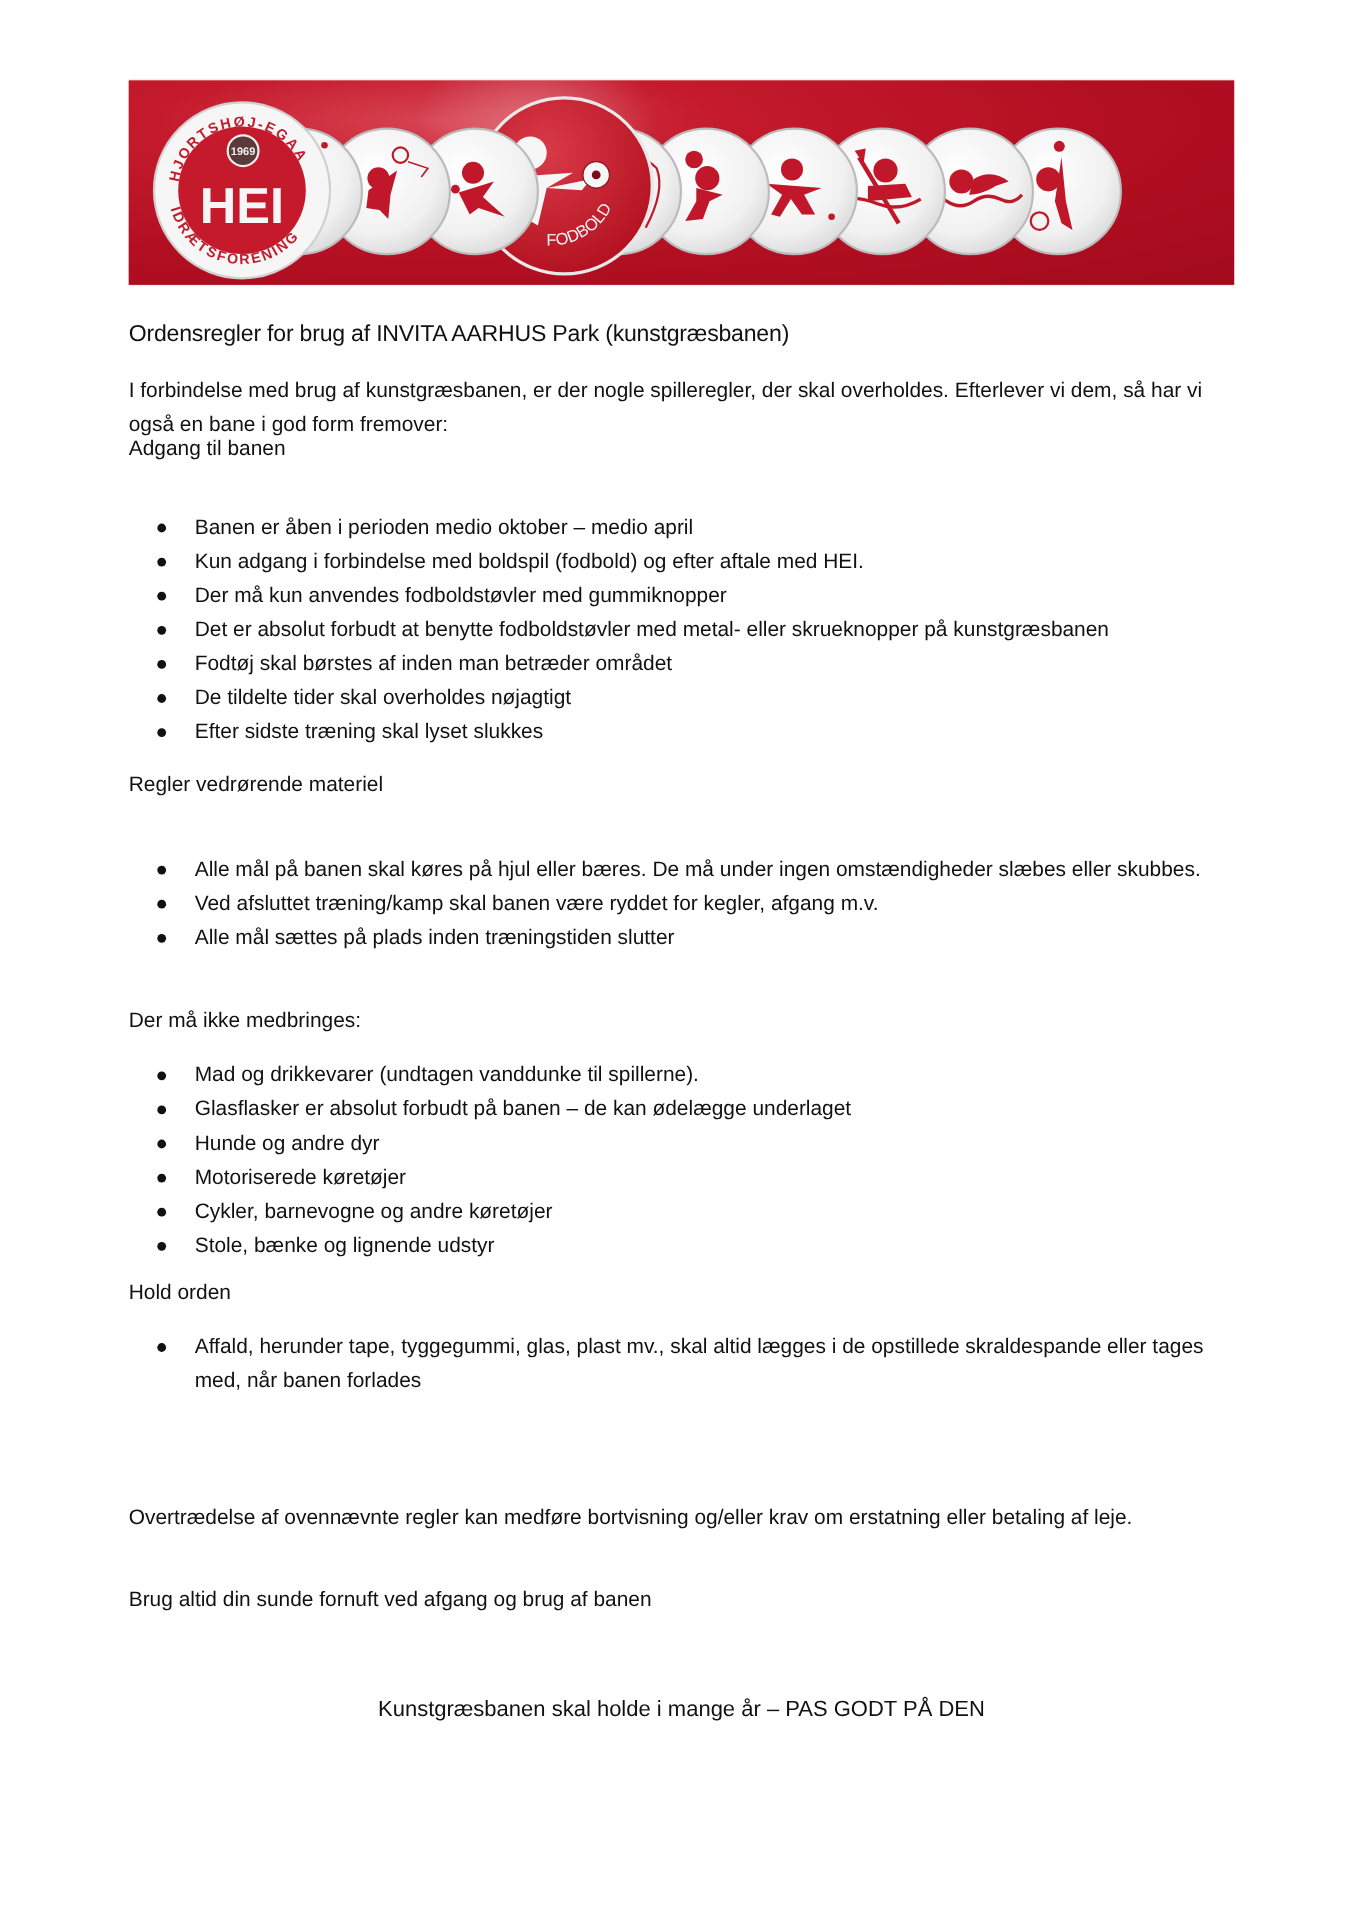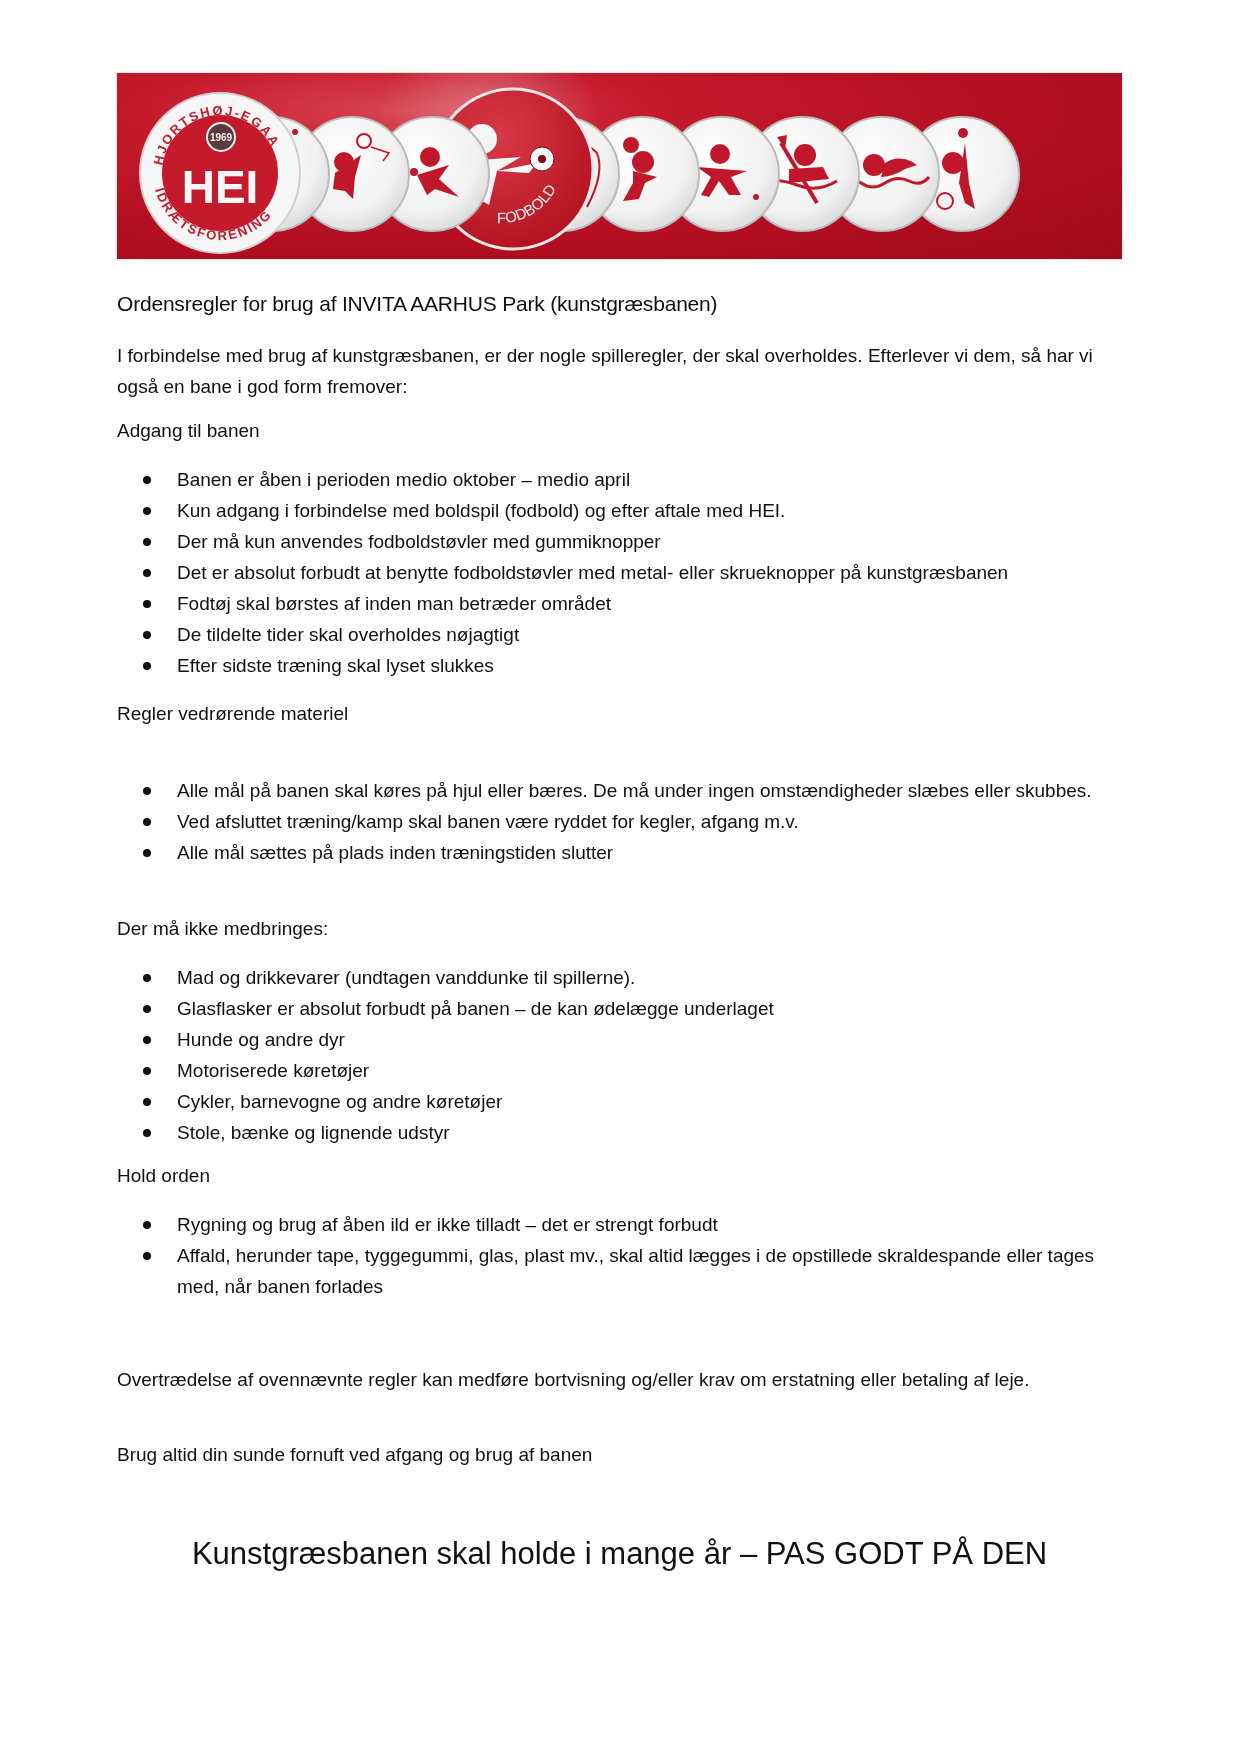--- a/index.html
+++ b/index.html
@@ -34,21 +34,21 @@
       position: absolute; left: 101px; width: 1010px; margin: 0; padding: 0; list-style: none;
     }
     ul.rules li {
       position: relative; padding-left: 76px; font-size: 19px; line-height: 31px; color: #111;
     }
     ul.rules li .bullet {
       position: absolute; left: 42px; top: 12px; width: 8px; height: 8px; border-radius: 50%; background: #111;
     }
     .closing {
       position: absolute; left: 0; width: 1239px; top: 1538px; text-align: center;
-      font-size: 31px; line-height: 32px; color: #111;
+      font-size: 20px; line-height: 32px; color: #111;
     }
   </style>
 </head>
 <body>
 
 <div class="banner">
   <div class="glow"></div>
   <svg width="1005" height="186" viewBox="0 0 1005 186">
     <defs>
       <radialGradient id="discGrad" cx="40%" cy="35%" r="70%">
@@ -151,21 +151,21 @@
       <text x="104" y="68" text-anchor="middle" font-family="Liberation Sans, sans-serif" font-size="10" font-weight="bold" fill="#f0f0f0">1969</text>
       <text x="103" y="130" text-anchor="middle" font-family="Liberation Sans, sans-serif" font-size="46" font-weight="bold" fill="#f6f6f6">HEI</text>
     </g>
   </svg>
 </div>
 
 <div class="title">Ordensregler for brug af INVITA AARHUS Park (kunstgræsbanen)</div>
 
 <div class="para" style="top:340px;">I forbindelse med brug af kunstgræsbanen, er der nogle spilleregler, der skal overholdes. Efterlever vi dem, så har vi også en bane i god form fremover:</div>
 
-<div class="heading" style="top:415px;">Adgang til banen</div>
+<div class="heading" style="top:393px;">Adgang til banen</div>
 <ul class="rules" style="top:464px;">
   <li><span class="bullet"></span><span>Banen er åben i perioden medio oktober – medio april</span></li>
   <li><span class="bullet"></span><span>Kun adgang i forbindelse med boldspil (fodbold) og efter aftale med HEI.</span></li>
   <li><span class="bullet"></span><span>Der må kun anvendes fodboldstøvler med gummiknopper</span></li>
   <li><span class="bullet"></span><span>Det er absolut forbudt at benytte fodboldstøvler med metal- eller skrueknopper på kunstgræsbanen</span></li>
   <li><span class="bullet"></span><span>Fodtøj skal børstes af inden man betræder området</span></li>
   <li><span class="bullet"></span><span>De tildelte tider skal overholdes nøjagtigt</span></li>
   <li><span class="bullet"></span><span>Efter sidste træning skal lyset slukkes</span></li>
 </ul>
 
@@ -181,20 +181,19 @@
   <li><span class="bullet"></span><span>Mad og drikkevarer (undtagen vanddunke til spillerne).</span></li>
   <li><span class="bullet"></span><span>Glasflasker er absolut forbudt på banen – de kan ødelægge underlaget</span></li>
   <li><span class="bullet"></span><span>Hunde og andre dyr</span></li>
   <li><span class="bullet"></span><span>Motoriserede køretøjer</span></li>
   <li><span class="bullet"></span><span>Cykler, barnevogne og andre køretøjer</span></li>
   <li><span class="bullet"></span><span>Stole, bænke og lignende udstyr</span></li>
 </ul>
 
 <div class="heading" style="top:1160px;">Hold orden</div>
 <ul class="rules" style="top:1209px;">
-  <li><span class="bullet"></span><span>Rygning og brug af åben ild er ikke tilladt – det er strengt forbudt</span></li>
   <li><span class="bullet"></span><span>Affald, herunder tape, tyggegummi, glas, plast mv., skal altid lægges i de opstillede skraldespande eller tages med, når banen forlades</span></li>
 </ul>
 
 <div class="para" style="top:1364px;">Overtrædelse af ovennævnte regler kan medføre bortvisning og/eller krav om erstatning eller betaling af leje.</div>
 <div class="para" style="top:1439px;">Brug altid din sunde fornuft ved afgang og brug af banen</div>
 
 <div class="closing">Kunstgræsbanen skal holde i mange år – PAS GODT PÅ DEN</div>
 
 </body></html>

